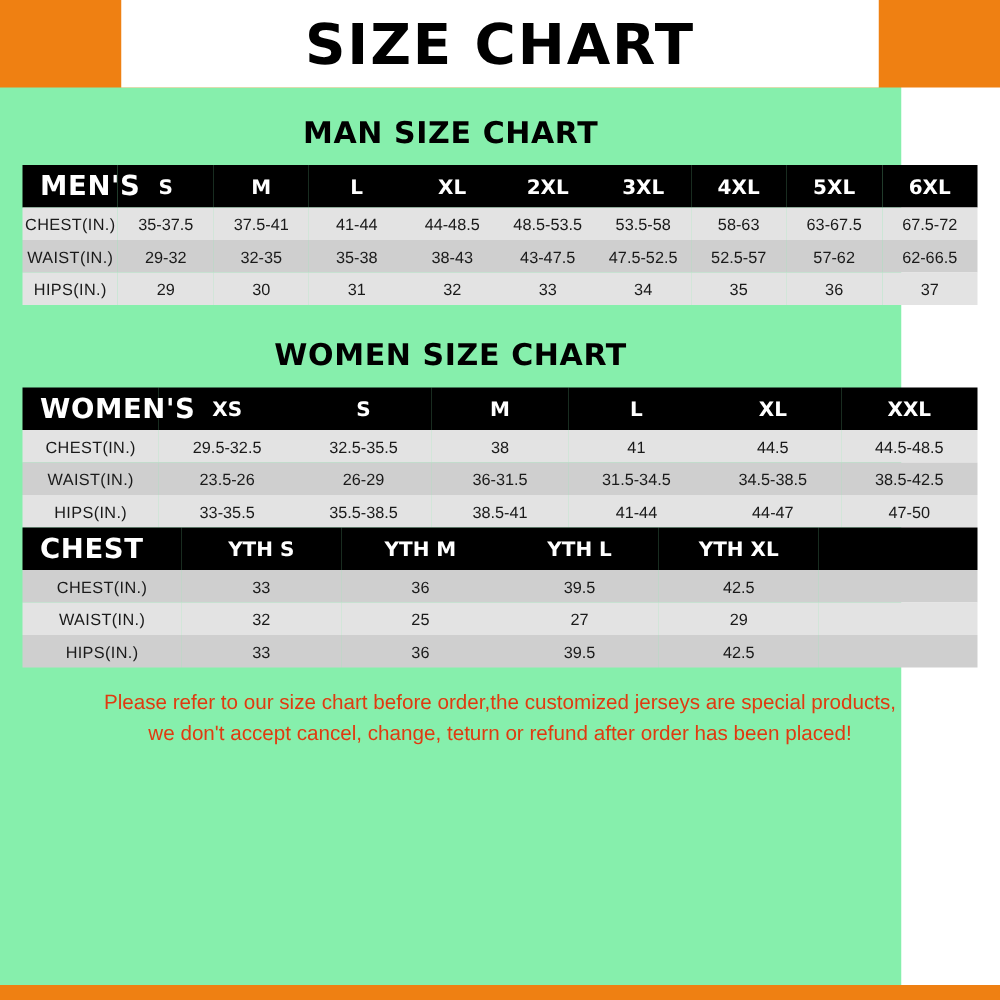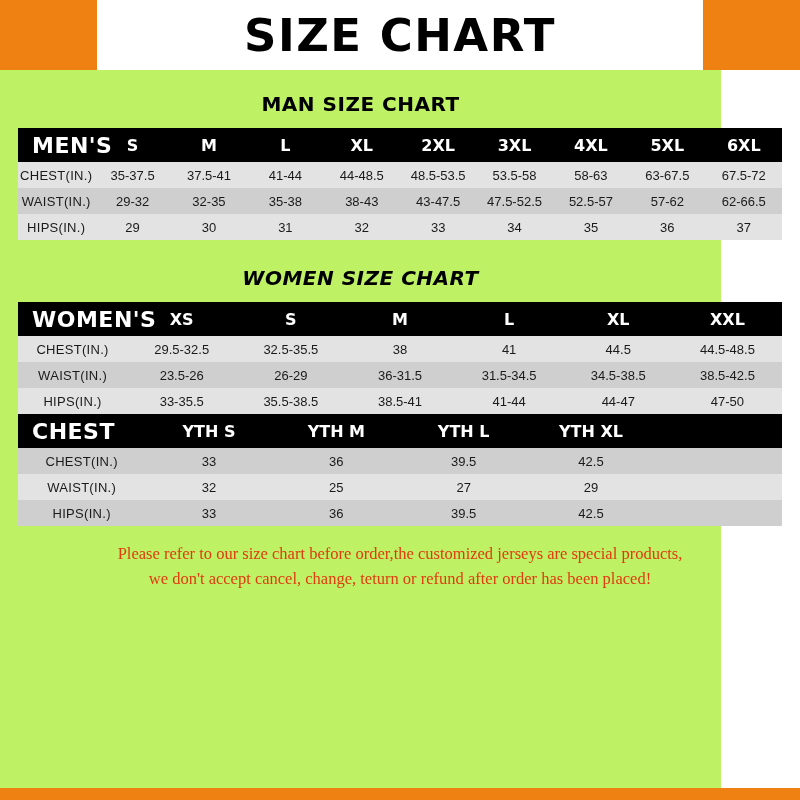--- a/index.html
+++ b/index.html
@@ -10,21 +10,21 @@
     width: 800px;
     height: 800px;
     background: #ffffff;
     font-family: "Liberation Sans", sans-serif;
     overflow: hidden;
   }
   .page {
     width: 721px;
     height: 800px;
     position: relative;
-    background: #bef264;
+    background: #86efac;
     box-sizing: border-box;
   }
   
   .banner {
     width: 800px;
     height: 70px;
     background: #ef8012;
     display: flex;
     align-items: center;
     justify-content: center;
@@ -47,26 +47,26 @@
     line-height: 1;
   }
   .content {
     padding: 0 18px;
     box-sizing: border-box;
   }
   .section-title {
     text-align: center;
     font-family: "DejaVu Sans", sans-serif;
     font-weight: bold;
-    font-size: 20px;
+    font-size: 24px;
     color: #000000;
     letter-spacing: 0.5px;
   }
   .t1-title { margin: 22px 0 12px 0; }
-  .t2-title { margin: 26px 0 12px 0; font-style: italic; }
+  .t2-title { margin: 26px 0 12px 0; }
   .t3-title { margin: 28px 0 12px 0; }
 
   table.size-table {
     border-collapse: collapse;
     width: 764px;
     margin: 0 auto;
     table-layout: fixed;
   }
   table.size-table td,
   table.size-table th {
@@ -114,21 +114,21 @@
   .women-table td, .women-table th { height: 32px; font-size: 14px; }
   .women-table tr.head td { height: 38px; }
   .youth-table td, .youth-table th { height: 34px; font-size: 14px; }
   .youth-table tr.head td { height: 40px; }
 
   .footer-note {
     margin: 16px auto 16px auto;
     width: 764px;
     text-align: center;
     color: #e03a10;
-    font-family: Liberation Serif, serif;
+    font-family: Liberation Sans, sans-serif;
     font-size: 16.5px;
     line-height: 1.5;
   }
   .footer-note div { white-space: nowrap; }
   .bottom-bar {
     position: absolute;
     left: 0;
     bottom: 0;
     width: 800px;
     height: 12px;

